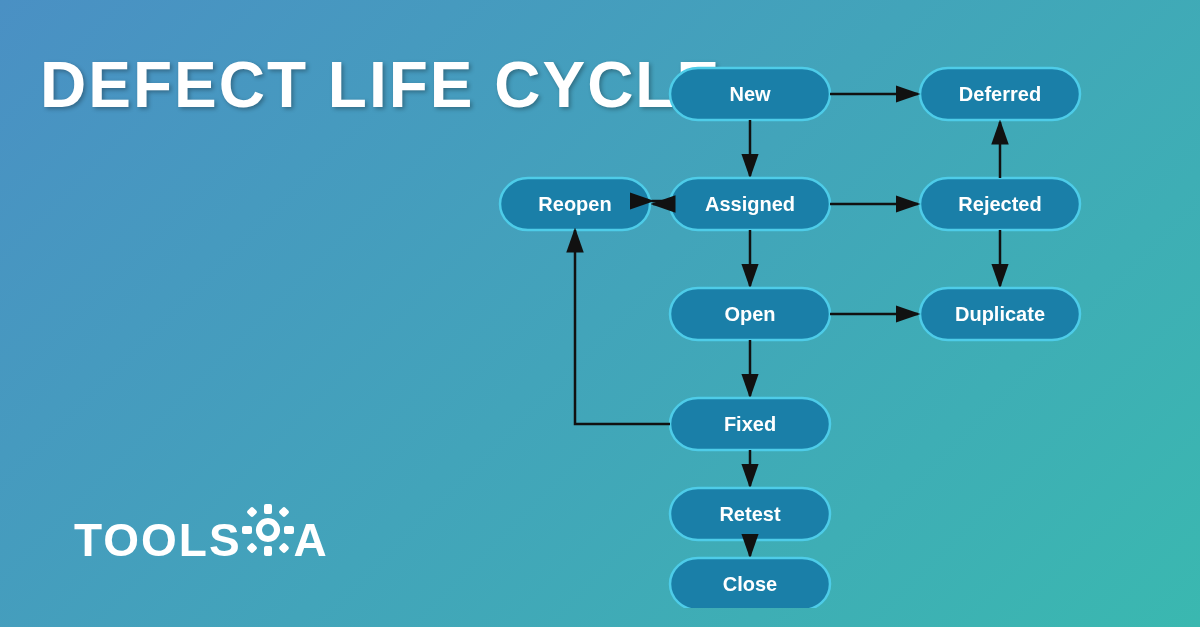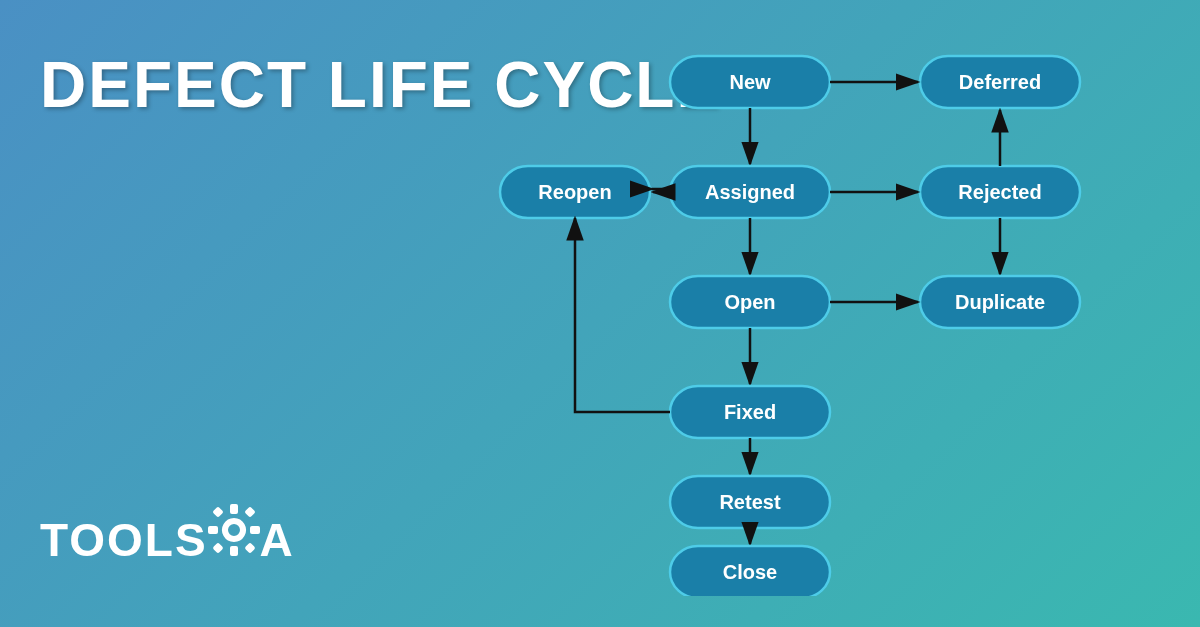--- a/index.html
+++ b/index.html
@@ -39,31 +39,32 @@
       bottom: 60px;
       display: flex;
       align-items: center;
       gap: 8px;
     }
     #logo-text {
       font-size: 46px;
       font-weight: 900;
       color: white;
       letter-spacing: 2px;
+      margin-left: 34px;
     }
     #logo-gear {
       width: 52px;
       height: 52px;
     }
 
     
     #diagram {
       position: absolute;
       right: 30px;
-      top: 26px;
+      top: 38px;
       width: 680px;
       height: 570px;
     }
 
     svg#flow-diagram {
       width: 680px;
       height: 570px;
     }
 
     

